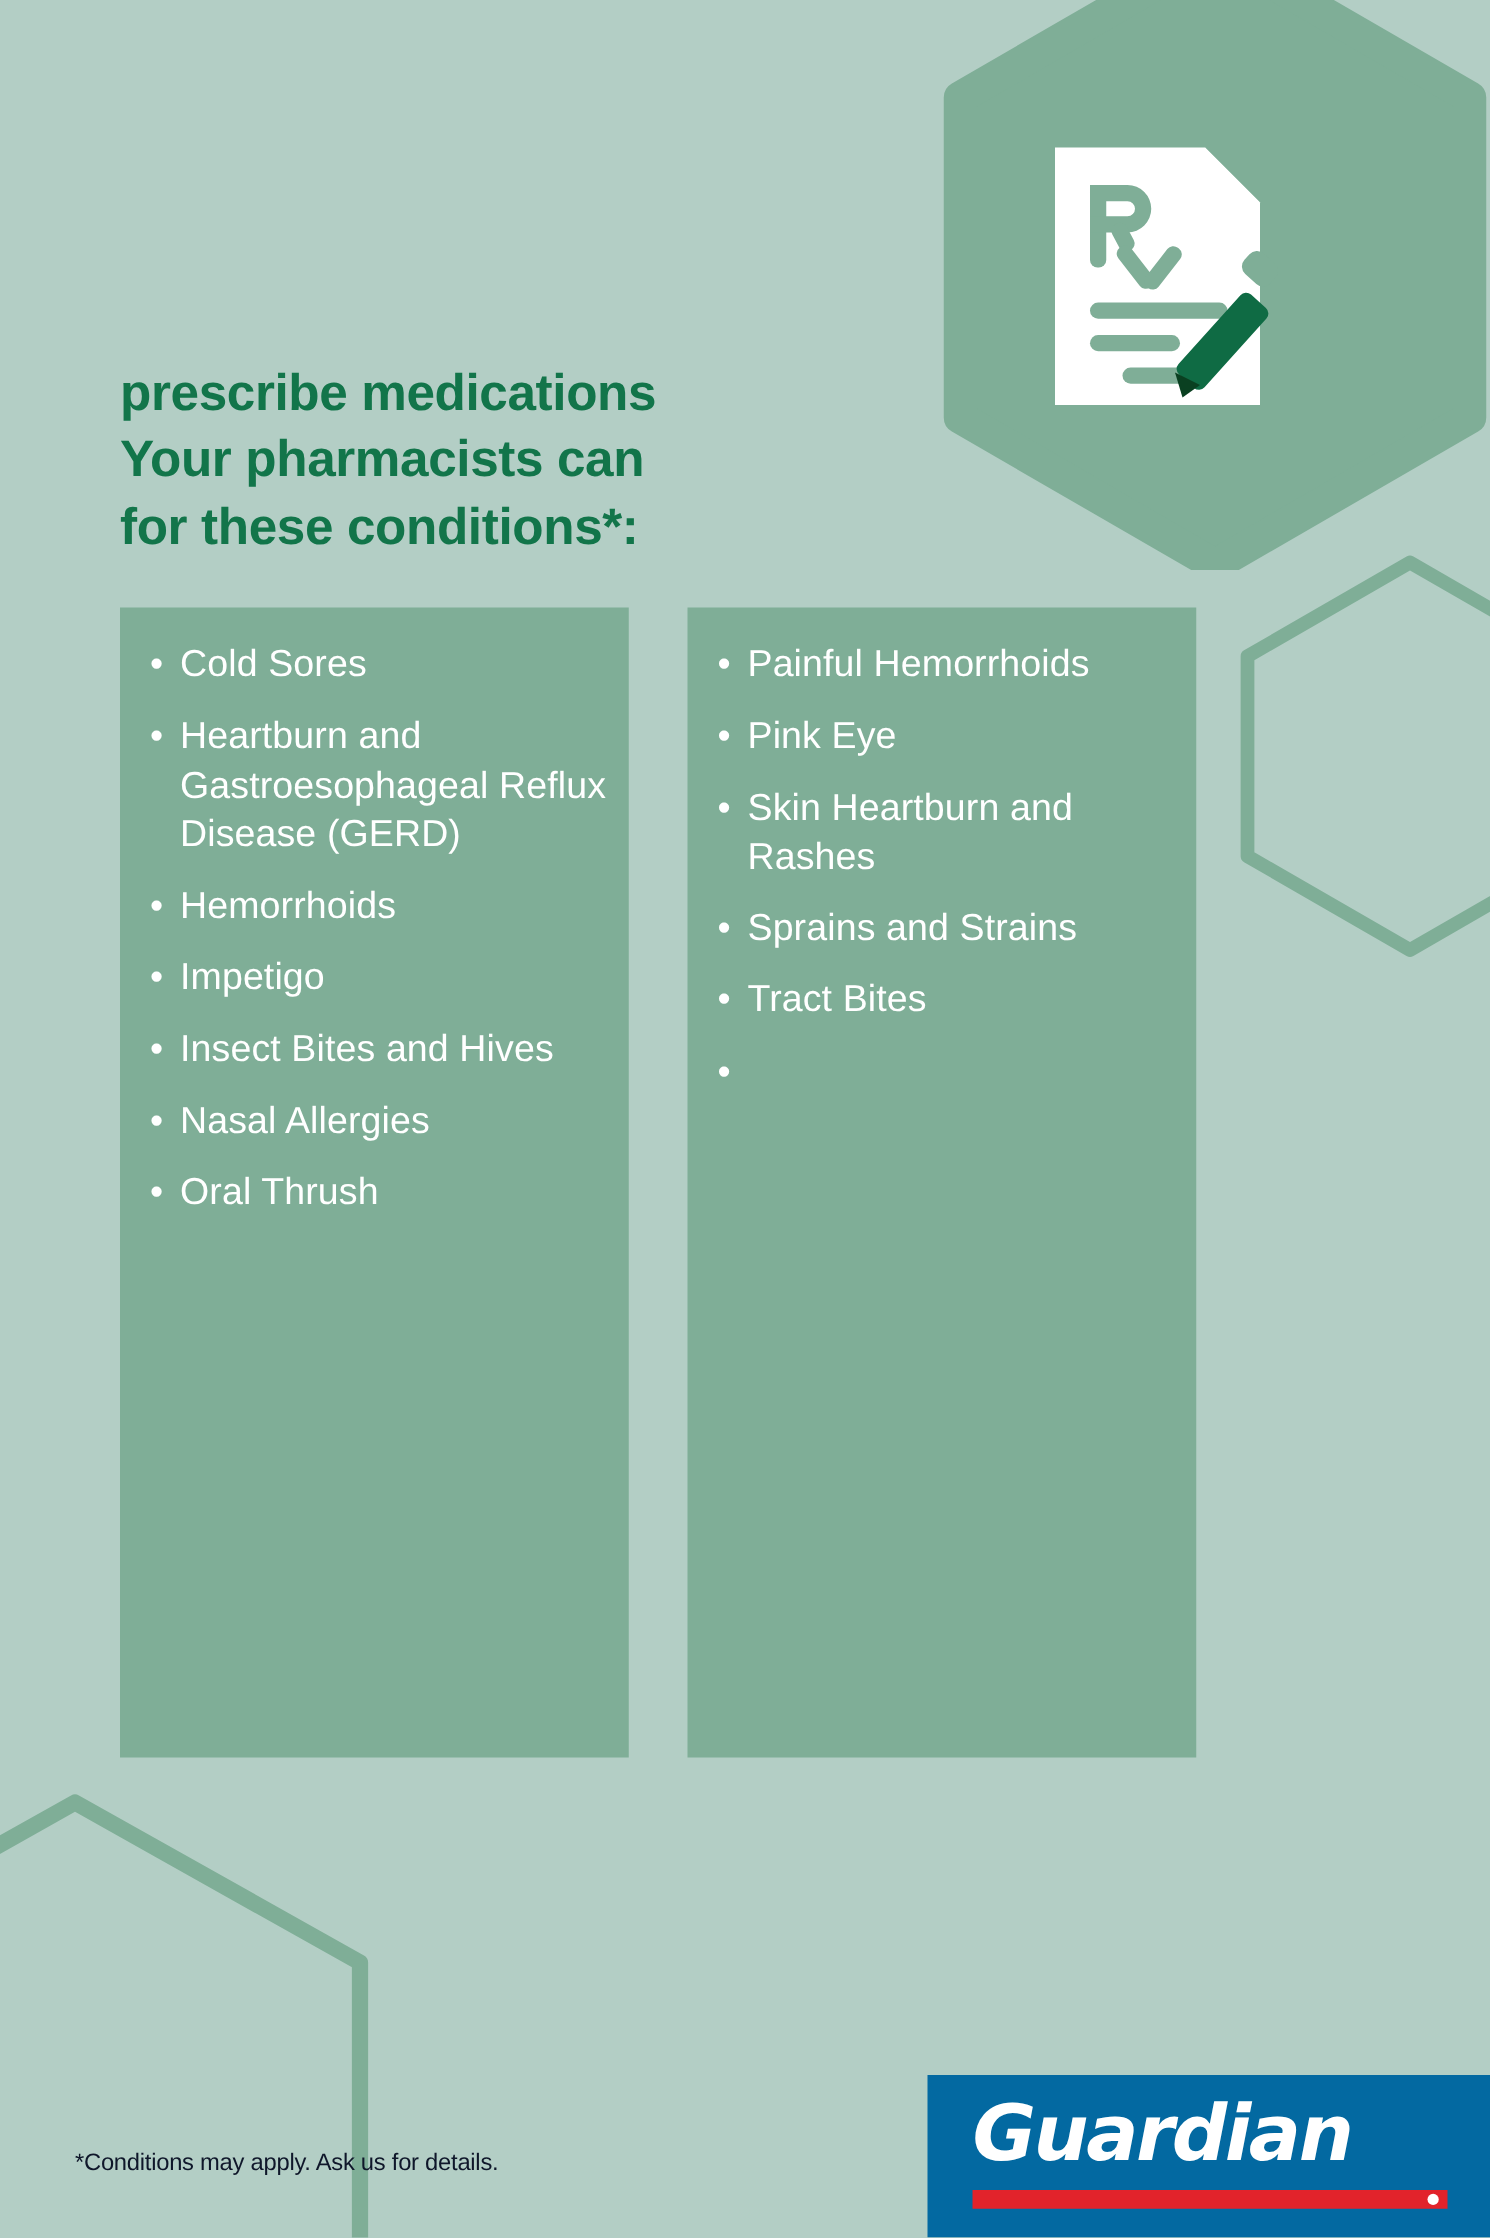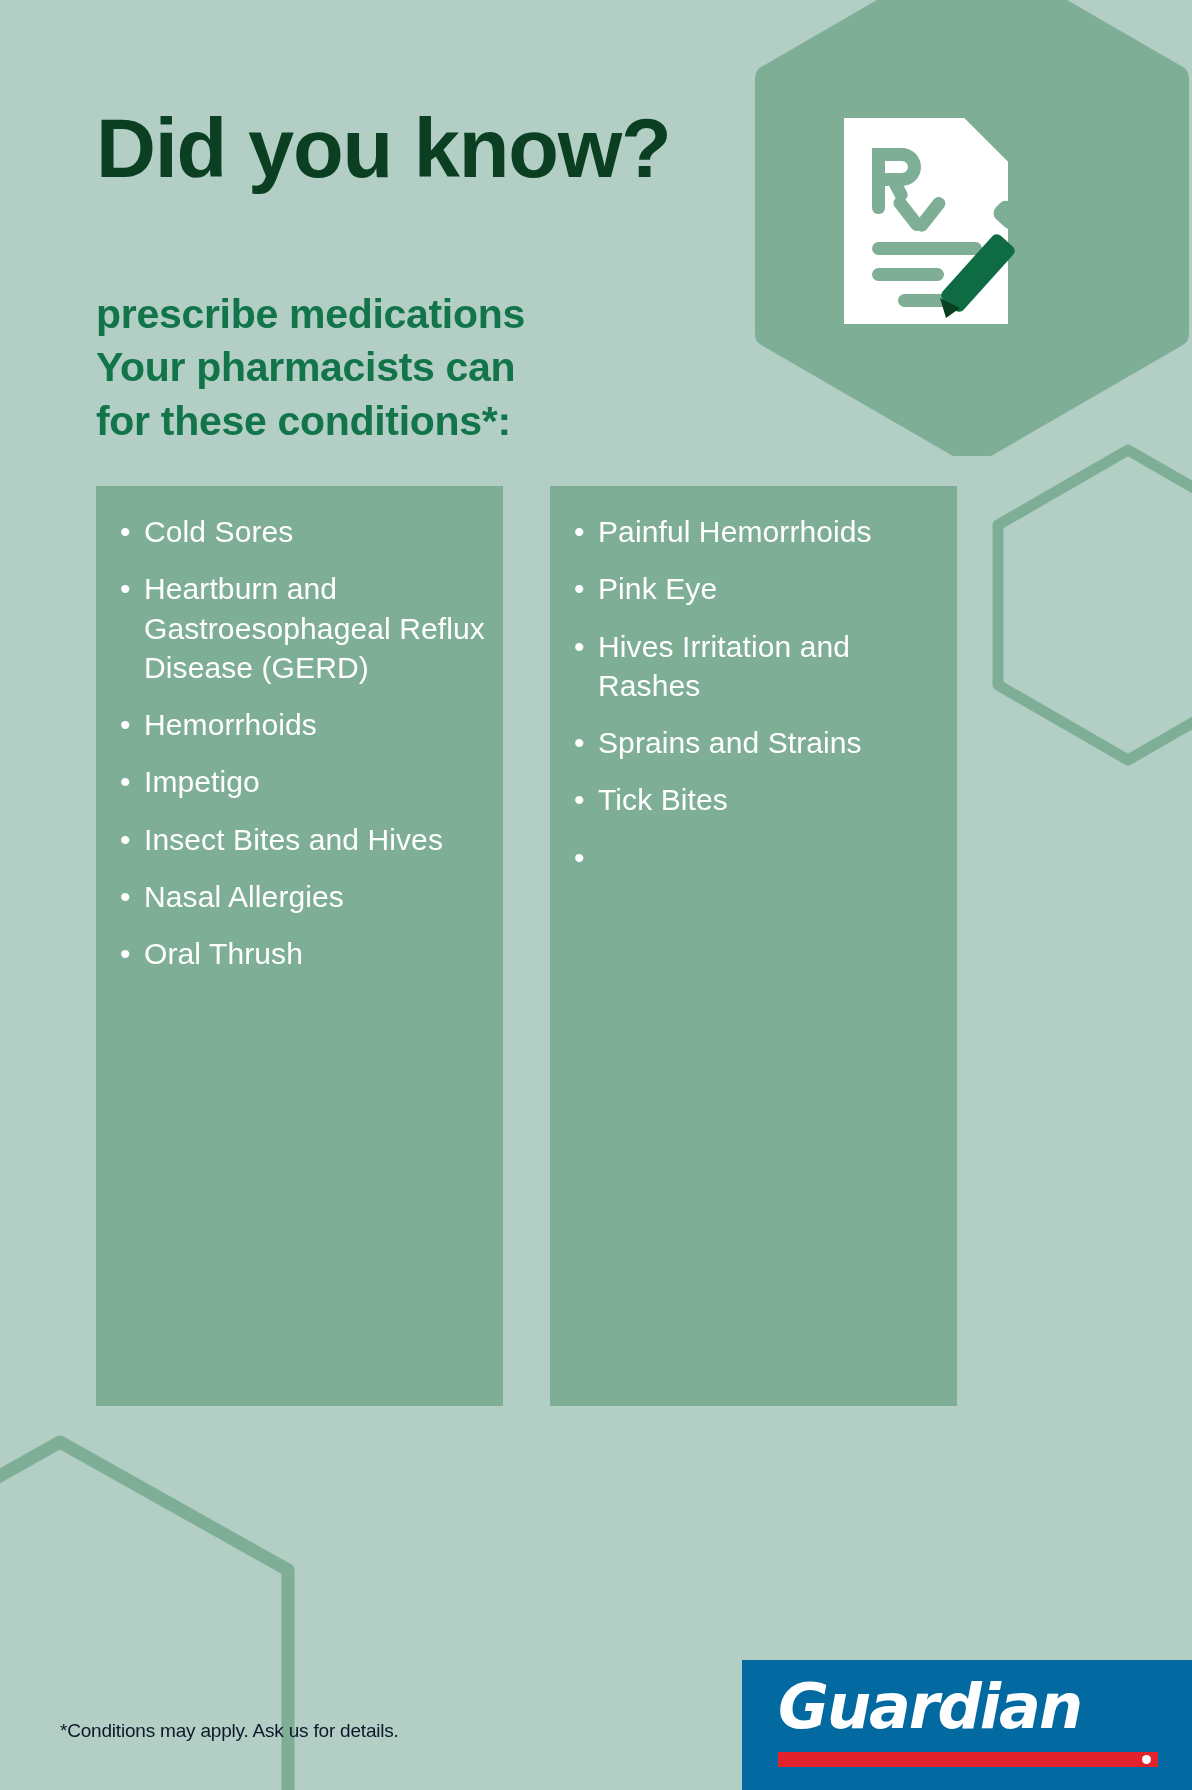--- a/index.html
+++ b/index.html
@@ -184,21 +184,20 @@
   </svg>
 
   <svg class="hex-deco" id="hex-right-outline" viewBox="0 0 300 330">
     <path d="M150 10 L280 85 L280 245 L150 320 L20 245 L20 85 Z" fill="none" stroke="#7fae97" stroke-width="11" stroke-linejoin="round"></path>
   </svg>
 
   <svg class="hex-deco" id="hex-bottom-left-outline" viewBox="0 0 500 420">
     <path d="M250 12 L478 140 L478 400 L250 528 L22 400 L22 140 Z" fill="none" stroke="#7fae97" stroke-width="13" stroke-linejoin="round"></path>
   </svg>
 
-  <h1 class="headline">Did you know?</h1>
 
   <h2 class="subhead">
     <span class="subhead-line">prescribe medications</span>
     <span class="subhead-line">Your pharmacists can</span>
     <span class="subhead-line">for these conditions*:</span>
   </h2>
 
   <svg id="rx-icon-wrap" viewBox="0 0 210 220">
 
     <path d="M8 6 H128 L172 50 V212 H8 Z" fill="#ffffff"></path>
@@ -263,29 +262,29 @@
         <li>
           <span class="bullet">•</span>
           <span>Painful Hemorrhoids</span>
         </li>
         <li>
           <span class="bullet">•</span>
           <span>Pink Eye</span>
         </li>
         <li>
           <span class="bullet">•</span>
-          <span>Hives Irritation and Rashes</span>
+          <span>Skin Heartburn and Rashes</span>
         </li>
         <li>
           <span class="bullet">•</span>
           <span>Sprains and Strains</span>
         </li>
         <li>
           <span class="bullet">•</span>
-          <span>Tick Bites</span>
+          <span>Tract Bites</span>
         </li>
         <li>
           <span class="bullet">•</span>
         </li>
       </ul>
     </div>
   </div>
 
   <p class="footnote">*Conditions may apply. Ask us for details.</p>
 

